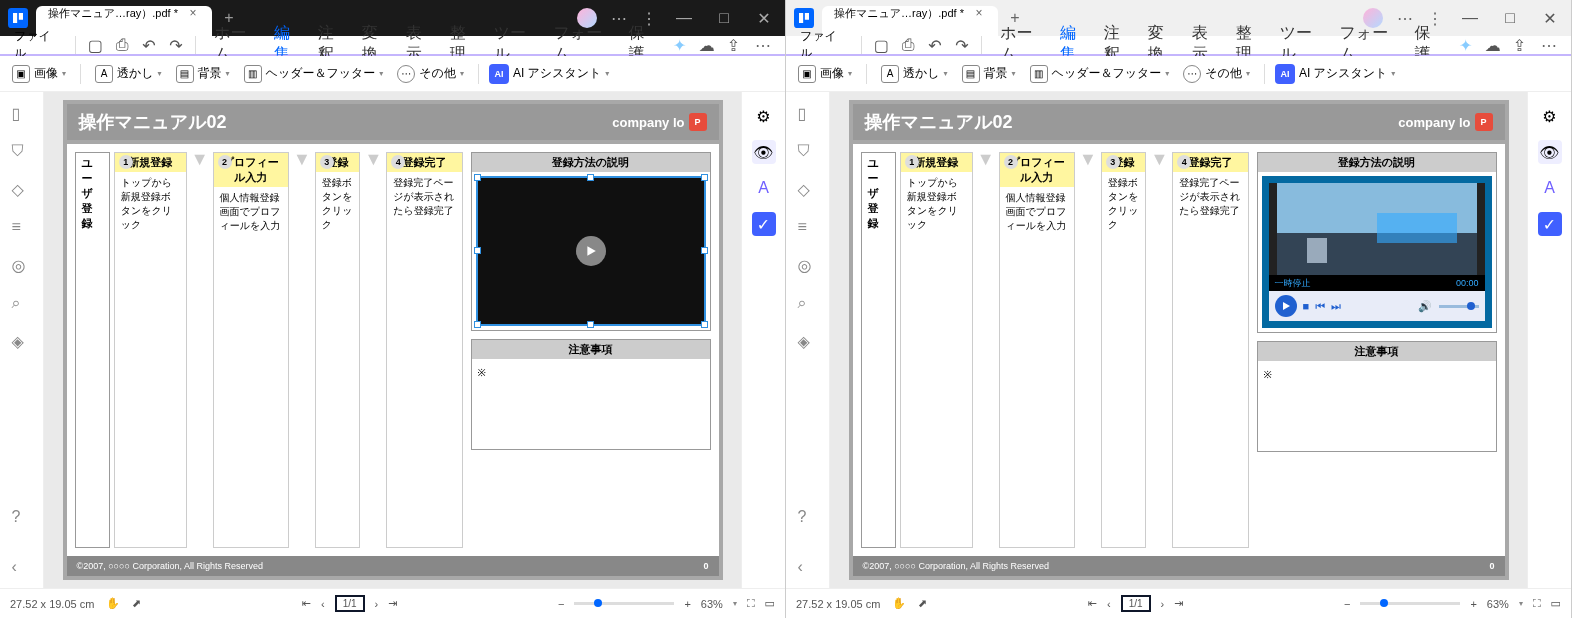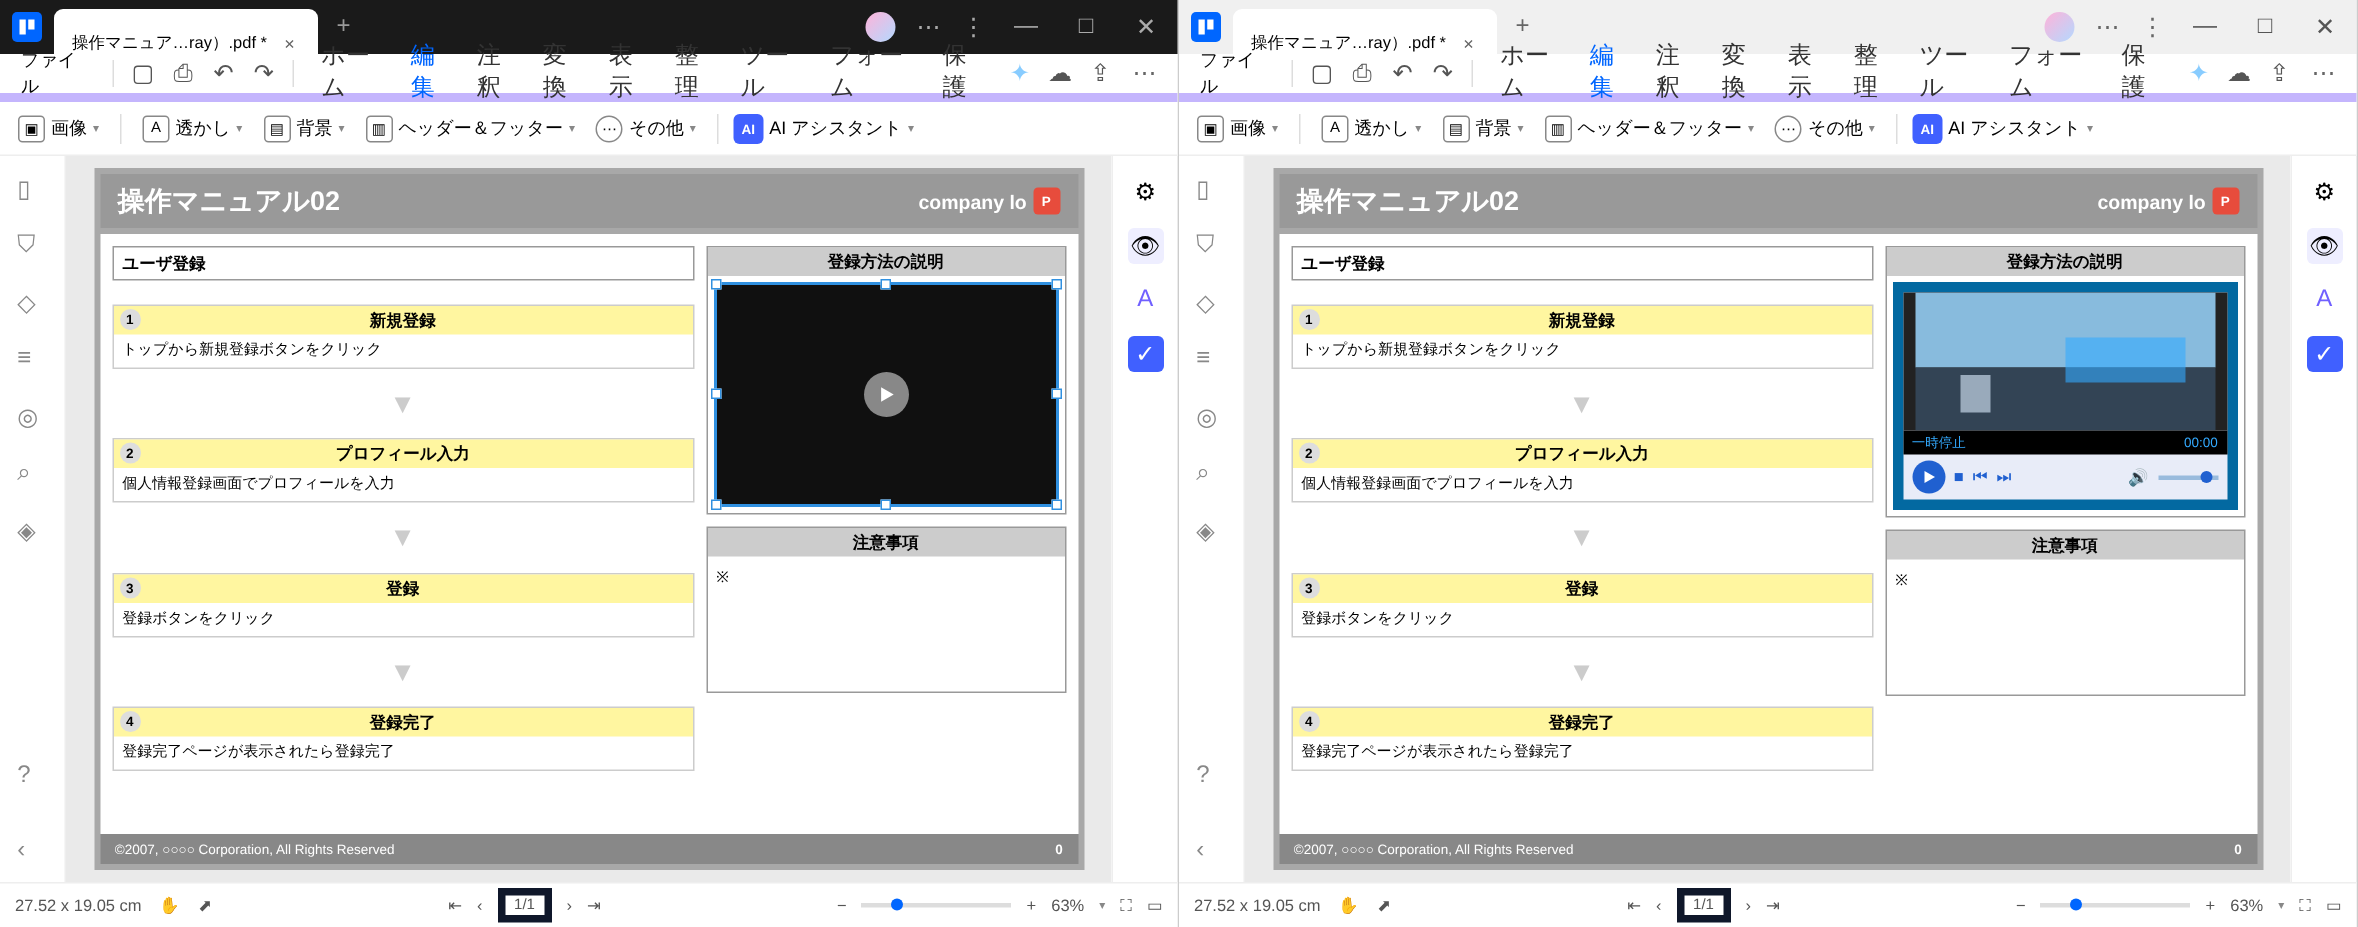--- a/index.html
+++ b/index.html
@@ -2,30 +2,30 @@
 <html><head>
 <meta charset="utf-8">
 <style>
 *{margin:0;padding:0;box-sizing:border-box;font-family:"Meiryo","Yu Gothic",sans-serif}
 body{width:1572px;height:618px;display:flex;background:#fff}
 .app{width:786px;height:618px;display:flex;flex-direction:column;border-right:1px solid #ccc}
 .titlebar{height:36px;background:#1a1a1a;display:flex;align-items:center}
 .titlebar.light{background:#f0f0f0}
 .app-logo{width:36px;height:36px;display:flex;align-items:center;justify-content:center}
 .app-logo svg{width:20px;height:20px}
-.tab{background:#fff;height:30px;margin-top:6px;padding:0 12px;display:flex;align-items:flex-end;border-radius:6px 6px 0 0;font-size:11px;gap:8px}
+.tab{background:#fff;height:30px;margin-top:6px;padding:0 12px;display:flex;align-items:flex-start;border-radius:6px 6px 0 0;font-size:11px;gap:8px}
 .tab-close{width:14px;height:14px;display:flex;align-items:center;justify-content:center;font-size:12px;color:#666}
 .new-tab{width:26px;height:26px;display:flex;align-items:center;justify-content:center;color:#999;margin-left:4px;font-size:16px}
 .titlebar-right{margin-left:auto;display:flex;align-items:center;gap:14px;padding-right:8px}
 .avatar{width:20px;height:20px;border-radius:50%;background:linear-gradient(135deg,#ffb3d9,#b3d9ff)}
 .tdots{color:#aaa;font-size:16px}
 .titlebar.light .tdots{color:#666}
 .win-btn{width:26px;height:26px;display:flex;align-items:center;justify-content:center;color:#aaa}
 .titlebar.light .win-btn{color:#555}
-.menubar{height:32px;background:#fff;display:flex;align-items:center;padding:0 8px;gap:4px;border-bottom:6px solid #c4b5fd}
+.menubar{height:20px;background:#fff;display:flex;align-items:center;padding:0 8px;gap:4px;border-bottom:2px solid #c4b5fd}
 .m-file{font-size:12px;padding:4px 6px}
 .m-sep{width:1px;height:18px;background:#ddd;margin:0 4px}
 .m-icon{width:24px;height:24px;display:flex;align-items:center;justify-content:center;color:#555}
 .m-tabs{display:flex;gap:2px;margin-left:4px}
 .m-tab{font-size:16px;padding:4px 6px;color:#333}
 .m-tab.active{color:#0066ff;border-bottom:2px solid #0066ff}
 .m-dots{margin-left:auto;color:#666;padding:0 6px}
 .toolbar{height:36px;background:#fff;display:flex;align-items:center;padding:0 8px;gap:6px;border-bottom:1px solid #eee}
 .t-btn{display:flex;align-items:center;gap:4px;font-size:12px;padding:4px 4px}
 .t-icon{width:18px;height:18px;display:flex;align-items:center;justify-content:center;border:1px solid #888;border-radius:3px;font-size:10px}
@@ -38,21 +38,21 @@
 .lb-icon{width:20px;height:20px;color:#888}
 .lb-bottom{margin-top:auto;margin-bottom:12px}
 .canvas{flex:1;background:#eaeaea;display:flex;justify-content:center;padding:8px;overflow:hidden}
 .rightbar{width:44px;background:#fff;border-left:1px solid #eee;display:flex;flex-direction:column;align-items:center;padding-top:12px;gap:12px}
 .rb-icon{width:24px;height:24px;display:flex;align-items:center;justify-content:center;border-radius:4px}
 .page{width:660px;background:#a8a8a8;display:flex;flex-direction:column;padding:4px}
 .p-header{height:36px;background:#999;display:flex;align-items:center;padding:0 12px;color:#fff;font-size:18px;font-weight:bold}
 .p-logo{margin-left:auto;font-size:13px;display:flex;align-items:center;gap:4px}
 .p-badge{width:18px;height:18px;background:#e74c3c;border-radius:3px;display:flex;align-items:center;justify-content:center;font-size:9px;color:#fff}
 .p-body{flex:1;background:#fff;margin-top:4px;padding:8px;display:flex;gap:8px}
-.p-left{flex:1;display:flex;flex-direction:column;gap:16px}
+.p-left{flex:1;display:flex;flex-direction:row;gap:4px}
 .p-right{width:240px;display:flex;flex-direction:column;gap:8px}
 .p-section{border:1px solid #999;padding:3px 6px;font-size:11px;font-weight:bold}
 .step{border:1px solid #ccc}
 .step-h{background:#fff6a0;padding:2px 6px;font-size:11px;font-weight:bold;text-align:center;position:relative}
 .step-num{position:absolute;left:4px;top:2px;width:14px;height:14px;background:#ddd;border-radius:50%;font-size:9px;display:flex;align-items:center;justify-content:center}
 .step-b{padding:4px 6px;font-size:10px;line-height:1.4}
 .arrow{text-align:center;color:#ccc;font-size:18px;line-height:0.8}
 .r-box{border:1px solid #999}
 .r-title{background:#ccc;text-align:center;font-size:11px;font-weight:bold;padding:2px}
 .video-sel{position:relative;margin:4px;height:150px;background:#101010;border:2px solid #3090e0}
@@ -62,21 +62,21 @@
 .vscreen{height:92px;background:#222;display:flex;align-items:center;justify-content:center;color:#5af;font-size:9px;position:relative}
 .vbar{height:16px;background:#000;color:#3af;display:flex;align-items:center;justify-content:space-between;padding:0 6px;font-size:9px}
 .vctrl{height:30px;display:flex;align-items:center;gap:6px;padding:0 6px}
 .vc-play{width:22px;height:22px;background:#2060d0;border-radius:50%;display:flex;align-items:center;justify-content:center}
 .vc-btn{color:#2060d0;font-size:11px}
 .note-body{padding:6px;font-size:10px;min-height:90px}
 .p-footer{height:20px;background:#888;color:#fff;font-size:9px;display:flex;align-items:center;padding:0 10px}
 .p-badge0{margin-left:auto;font-weight:bold}
 .statusbar{height:30px;background:#fff;border-top:1px solid #eee;display:flex;align-items:center;padding:0 10px;font-size:11px;gap:12px;color:#555}
 .sb-center{margin:0 auto;display:flex;align-items:center;gap:10px}
-.sb-pg{border:5px solid #0f172a;padding:1px 6px;font-size:10px}
+.sb-pg{border:2px solid #0f172a;padding:1px 6px;font-size:10px}
 .sb-right{display:flex;align-items:center;gap:10px}
 .zoom-track{width:100px;height:3px;background:#ddd;position:relative}
 .zoom-thumb{position:absolute;width:8px;height:8px;background:#0066ff;border-radius:50%;top:-3px;left:20%}
 </style>
 </head>
 <body>
 
 <div class="app">
   <div class="titlebar">
     <div class="app-logo">

